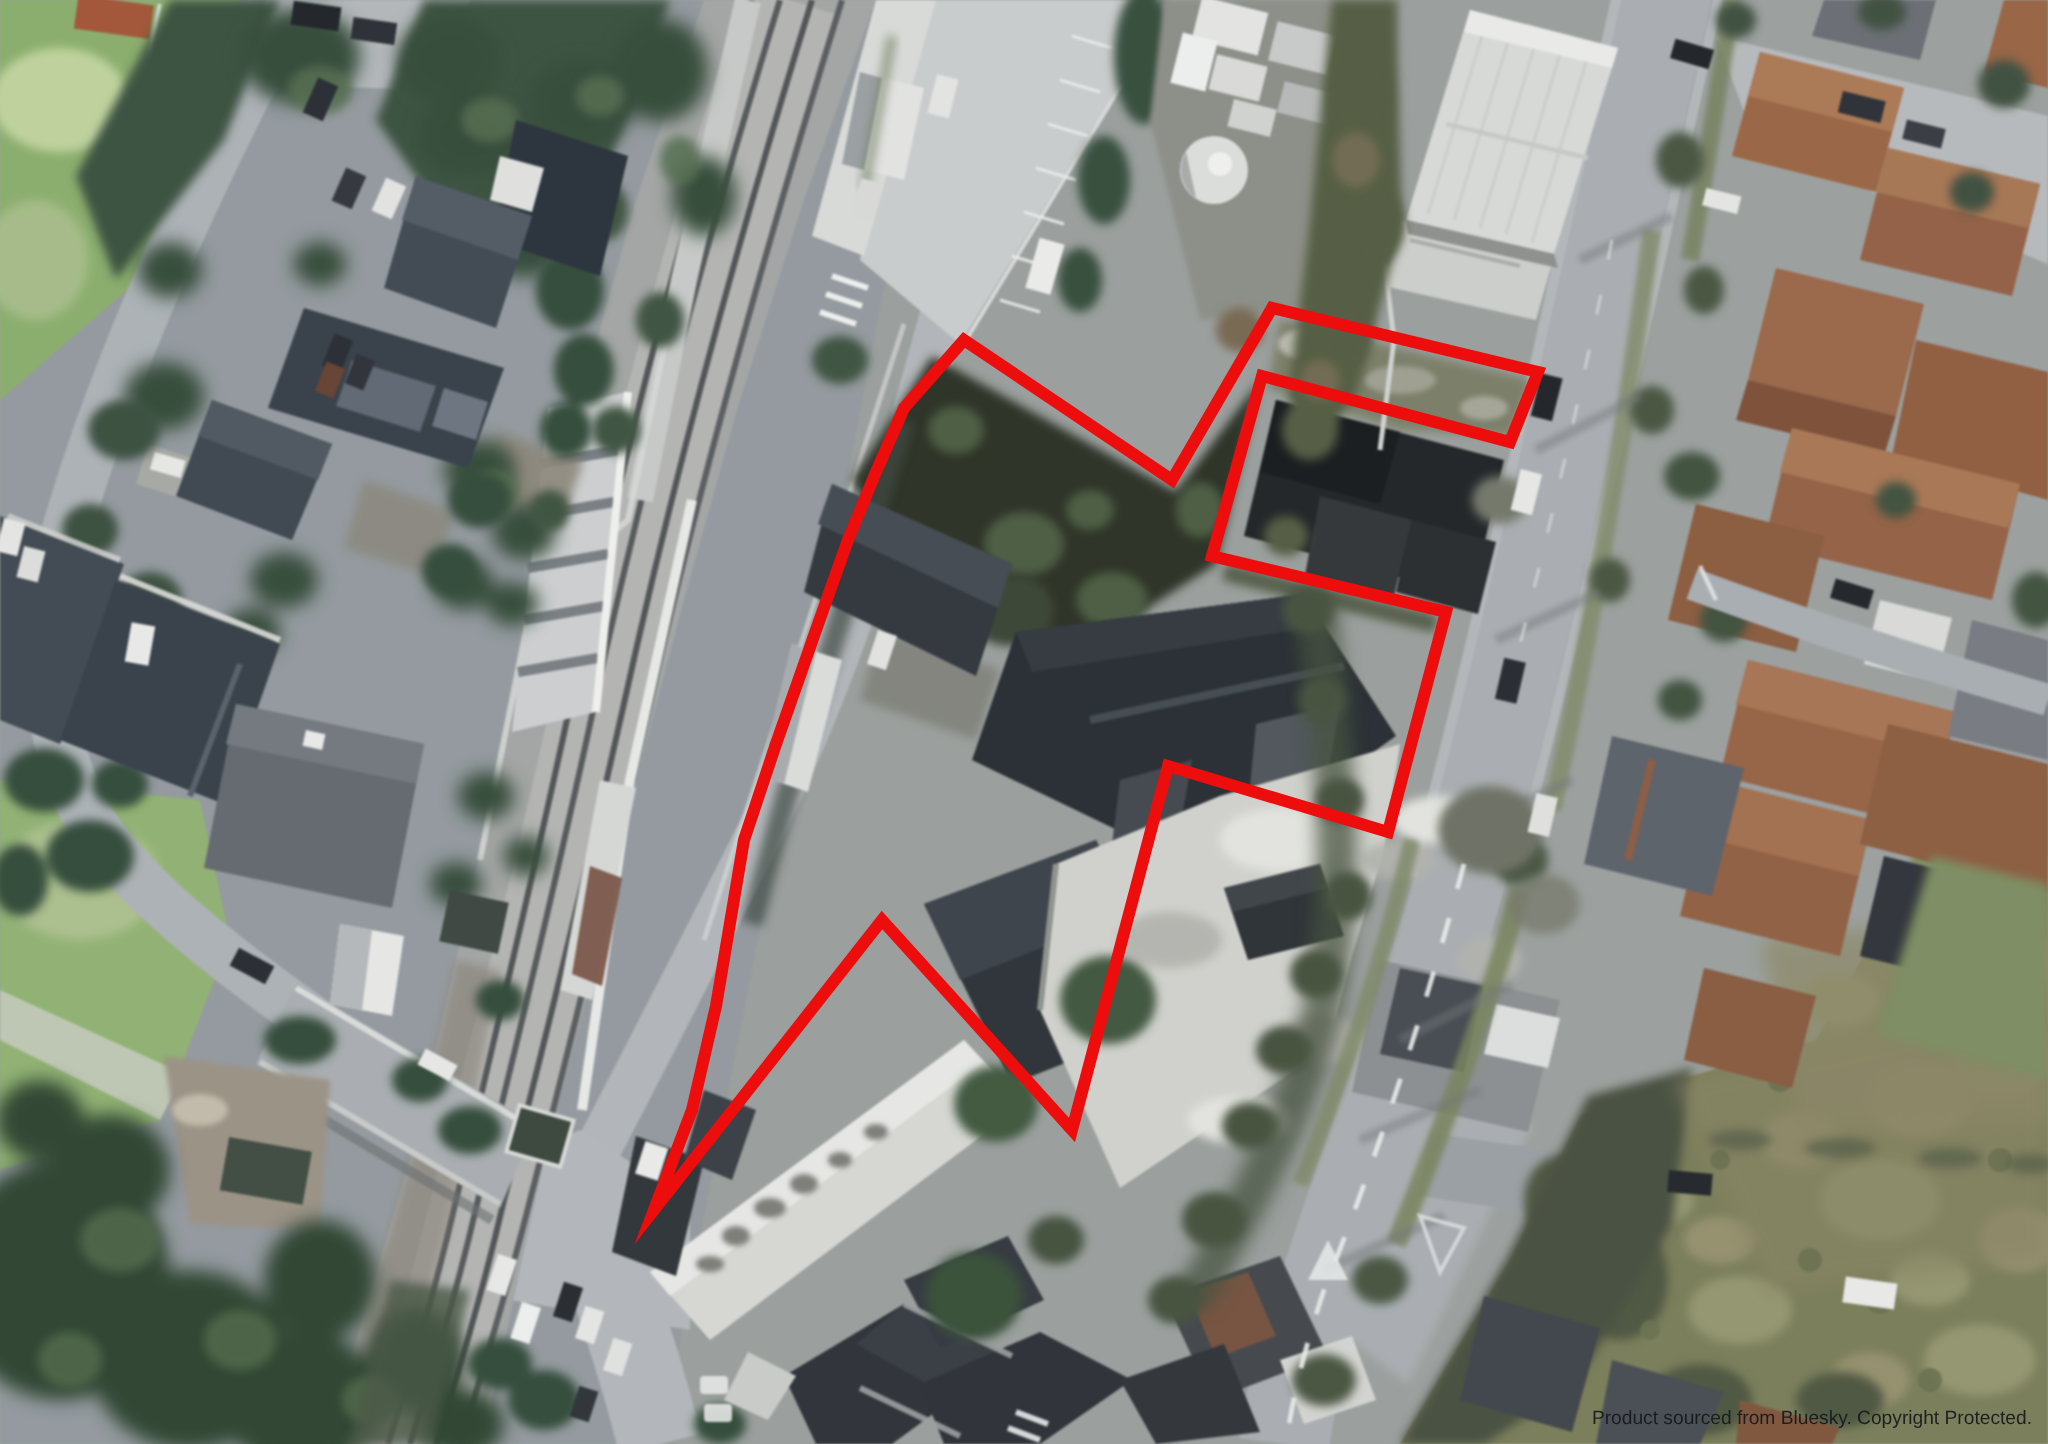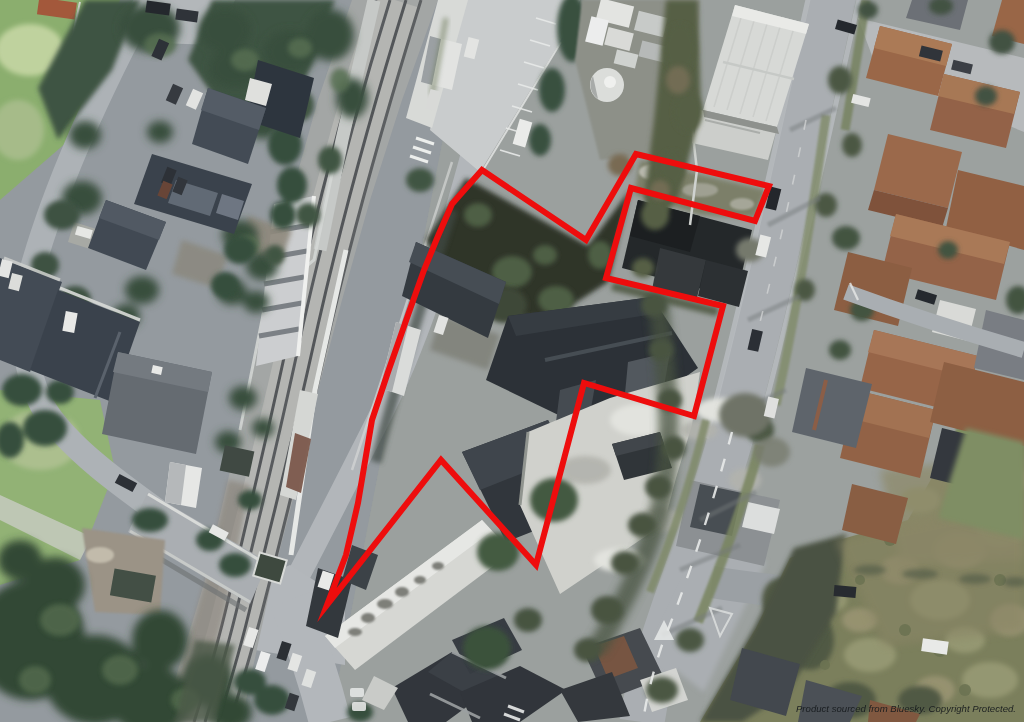--- a/index.html
+++ b/index.html
@@ -1,16 +1,16 @@
 <!DOCTYPE html>
 <html><head>
 <meta charset="utf-8">
 <style>
   html,body{margin:0;padding:0;background:#9aa29b;}
-  #wrap{width:1024px;height:722px;overflow:hidden;position:relative;font-style:italic;}
+  #wrap{width:1024px;height:722px;overflow:hidden;position:relative;}
   svg{display:block;}
 </style>
 </head>
 <body>
 <div id="wrap">
 <svg width="1024" height="722" viewBox="0 0 1024 722" xmlns="http://www.w3.org/2000/svg">
 <defs>
   <filter id="b1" x="-30%" y="-30%" width="160%" height="160%">
           <feGaussianBlur stdDeviation="1.2"></feGaussianBlur>
         </filter>

